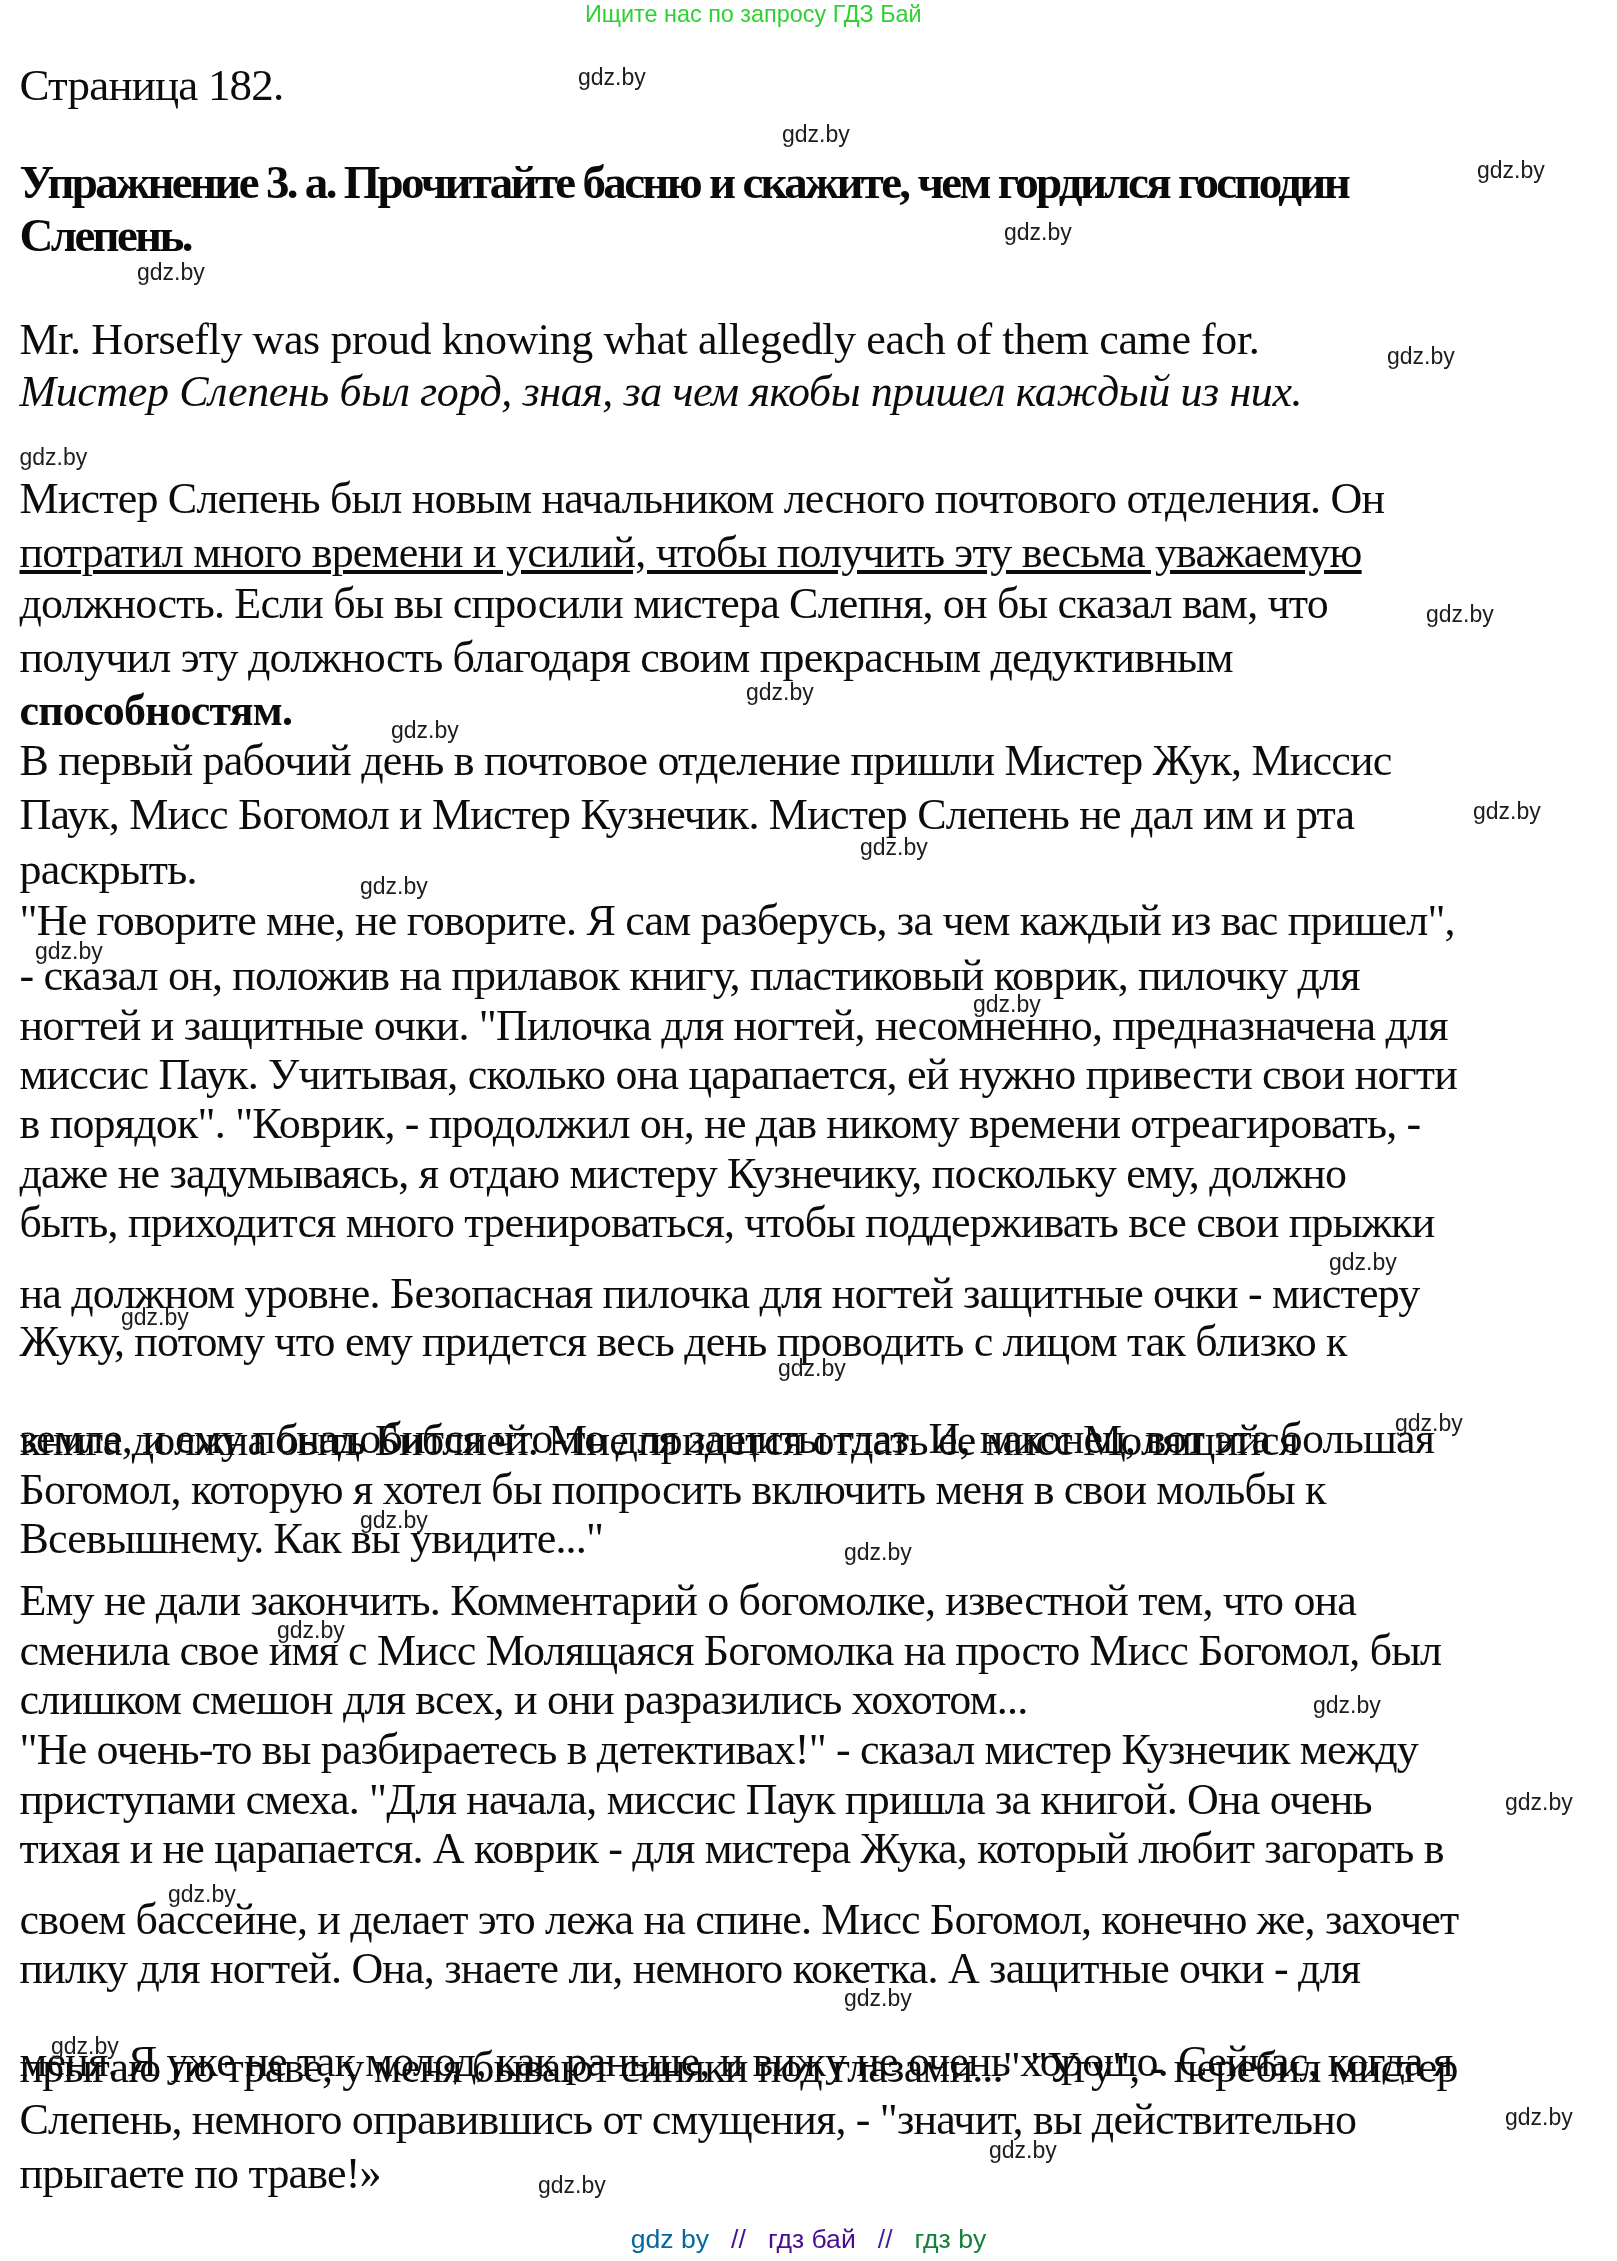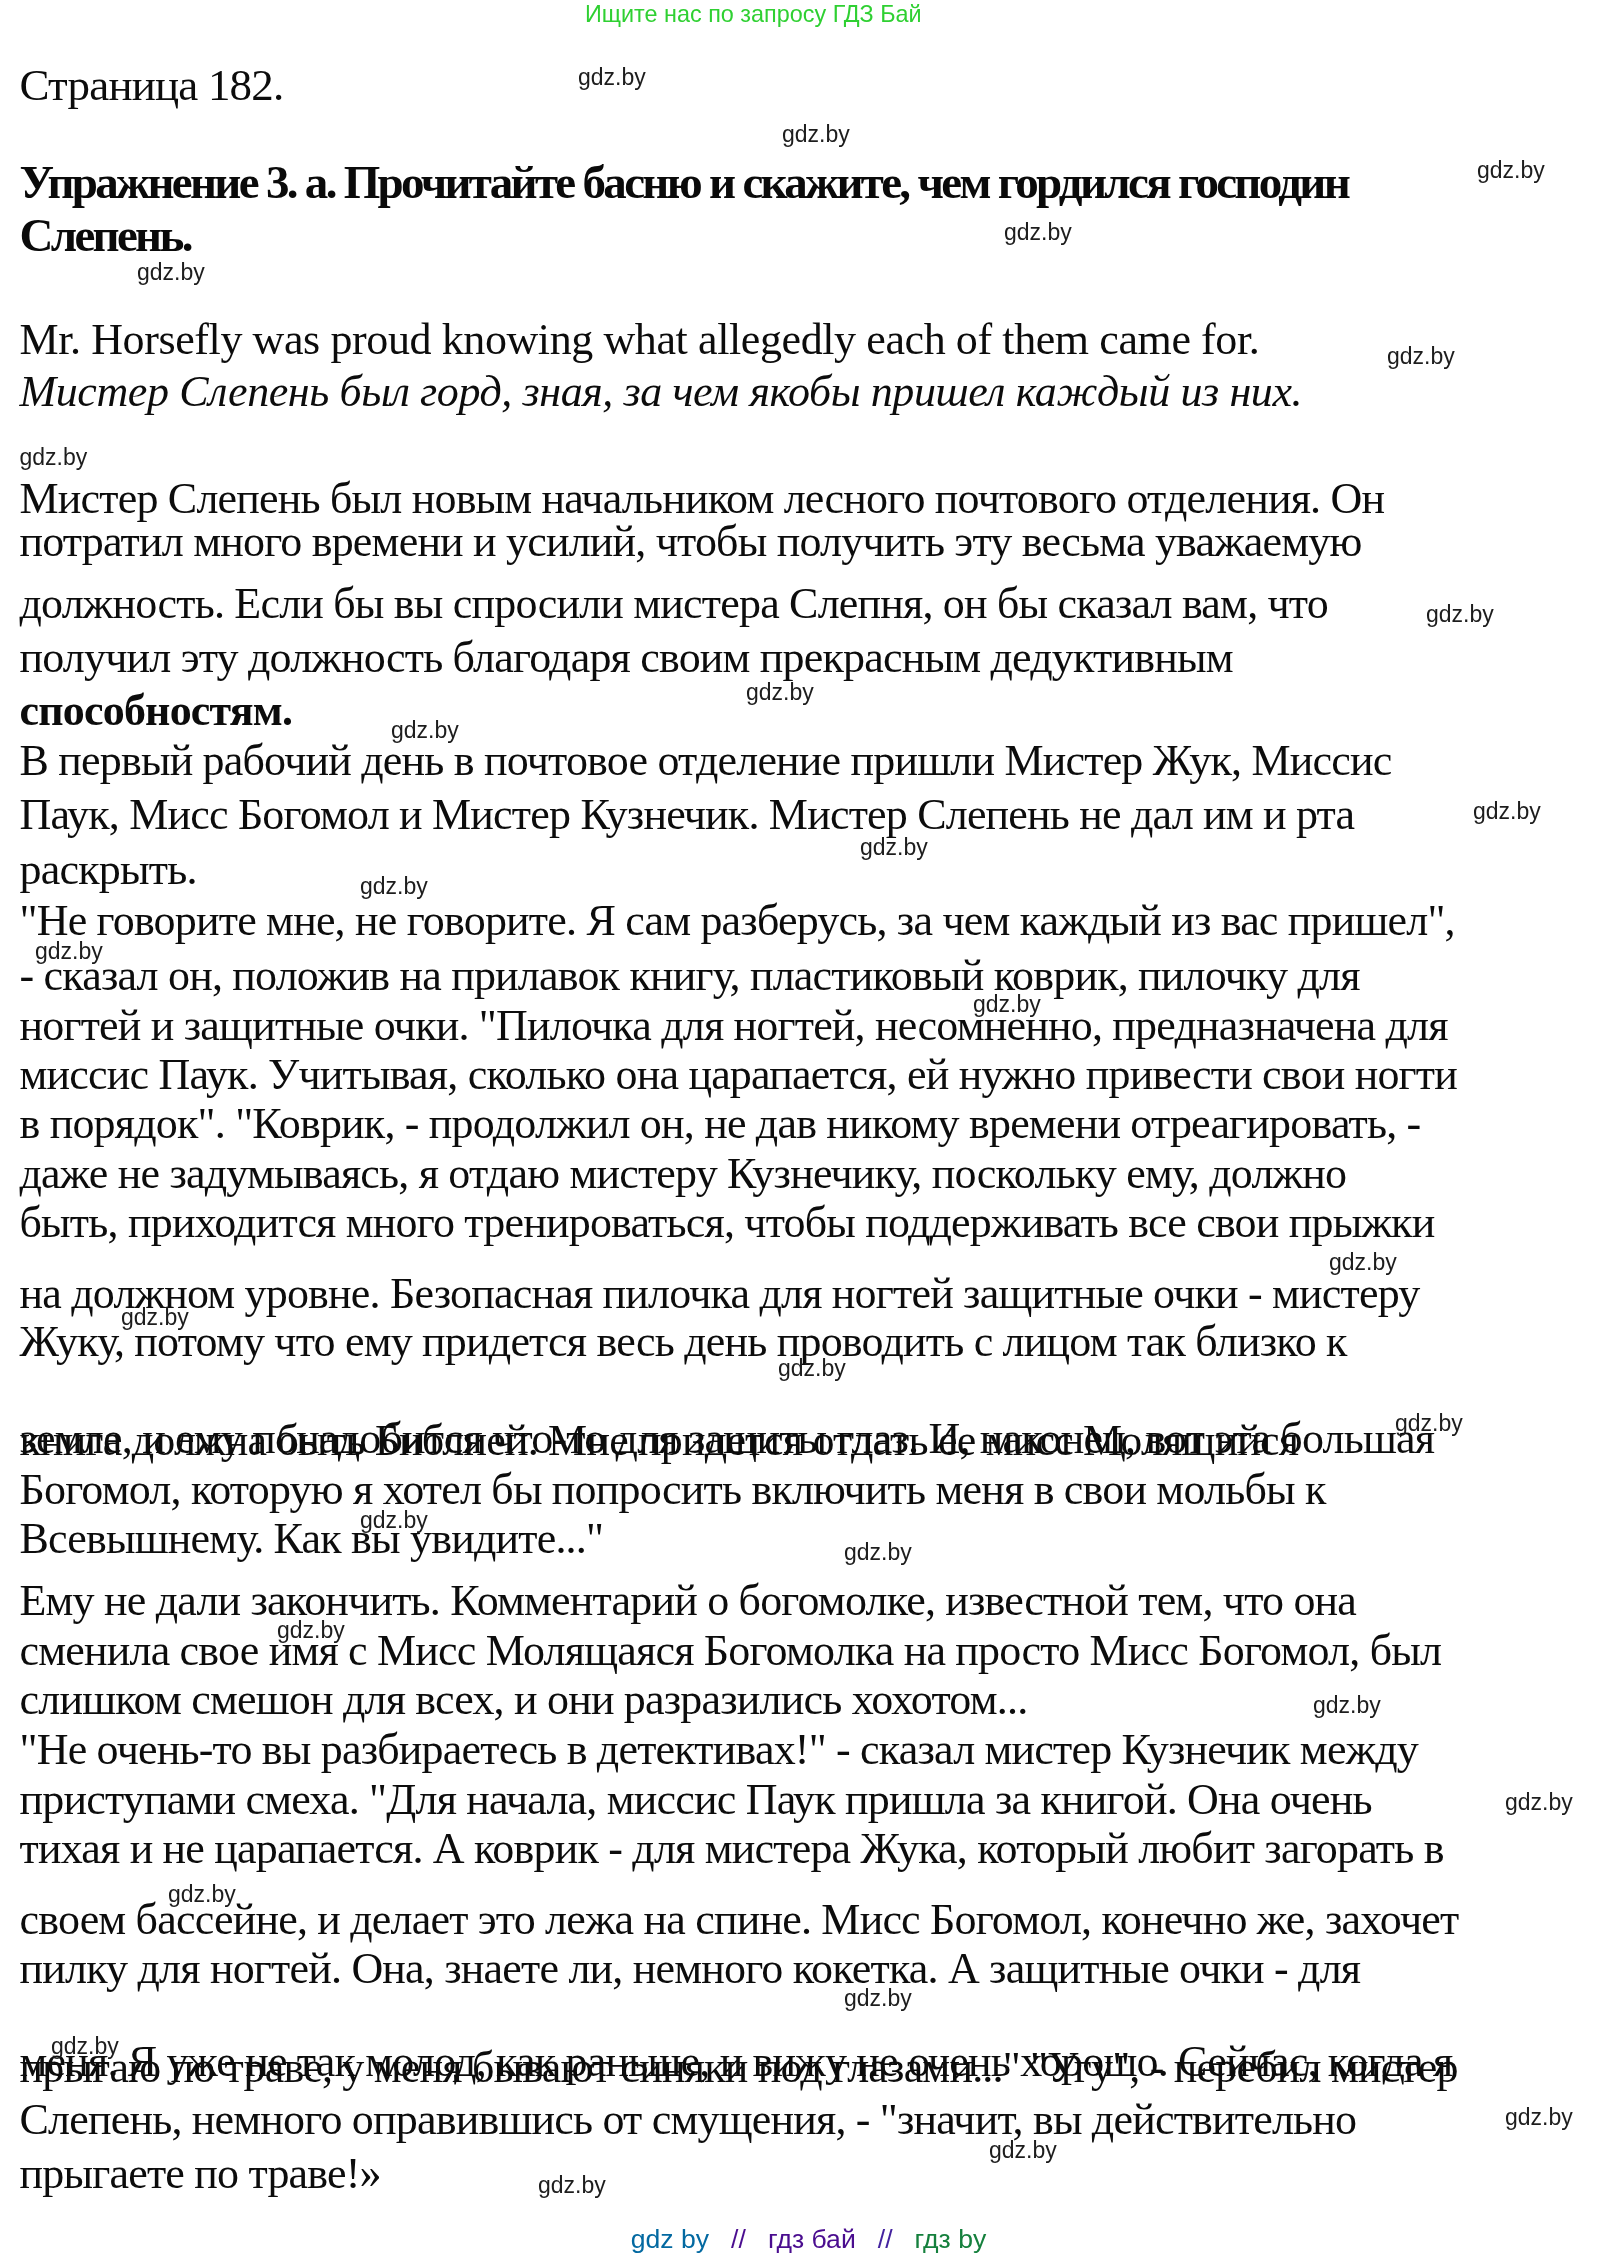--- a/index.html
+++ b/index.html
@@ -81,21 +81,21 @@
   <div class="heading-line" style="top:159px;">Упражнение 3. а. Прочитайте басню и скажите, чем гордился господин</div>
 
   <div class="heading-line" style="top:212px;">Слепень.</div>
 
   <div class="line en" style="top:318px;">Mr. Horsefly was proud knowing what allegedly each of them came for.</div>
 
   <div class="line it" style="top:370px;">Мистер Слепень был горд, зная, за чем якобы пришел каждый из них.</div>
 
   <div id="body-lines">
       <div class="line" style="top: 477px;">Мистер Слепень был новым начальником лесного почтового отделения. Он</div>
-      <div class="line" style="top: 520px;">потратил много времени и усилий, чтобы получить эту весьма уважаемую</div>
+      <div class="line" style="top: 531px; text-decoration: underline;">потратил много времени и усилий, чтобы получить эту весьма уважаемую</div>
       <div class="line" style="top: 582px;">должность. Если бы вы спросили мистера Слепня, он бы сказал вам, что</div>
       <div class="line" style="top: 636px;">получил эту должность благодаря своим прекрасным дедуктивным</div>
       <div class="line" style="top: 689px; font-weight: bold;">способностям.</div>
       <div class="line" style="top: 739px;">В первый рабочий день в почтовое отделение пришли Мистер Жук, Миссис</div>
       <div class="line" style="top: 793px;">Паук, Мисс Богомол и Мистер Кузнечик. Мистер Слепень не дал им и рта</div>
       <div class="line" style="top: 848px;">раскрыть.</div>
       <div class="line" style="top: 899px;">"Не говорите мне, не говорите. Я сам разберусь, за чем каждый из вас пришел",</div>
       <div class="line" style="top: 954px;">- сказал он, положив на прилавок книгу, пластиковый коврик, пилочку для</div>
       <div class="line" style="top: 1004px;">ногтей и защитные очки. "Пилочка для ногтей, несомненно, предназначена для</div>
       <div class="line" style="top: 1053px;">миссис Паук. Учитывая, сколько она царапается, ей нужно привести свои ногти</div>

